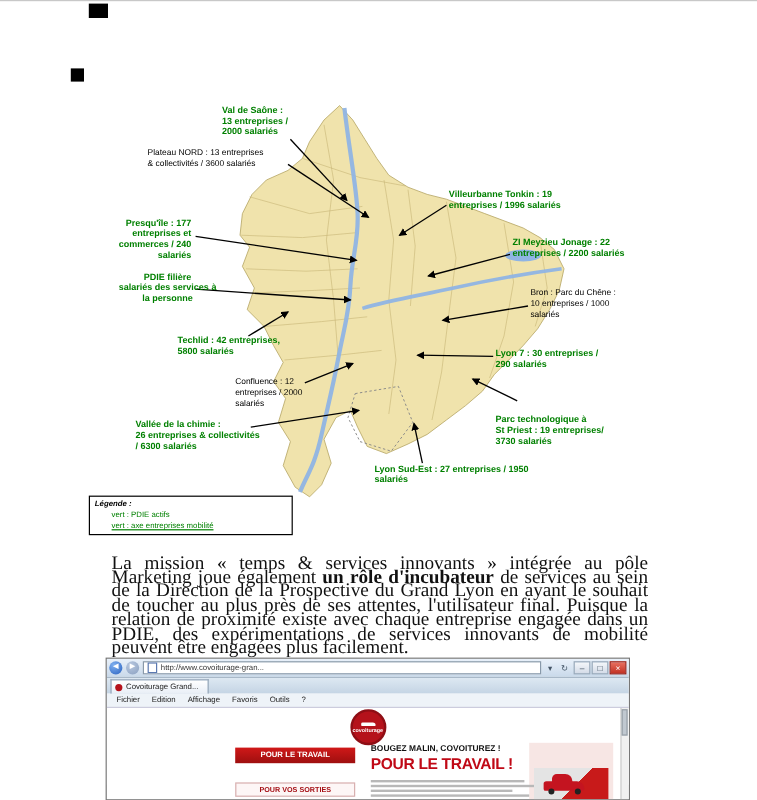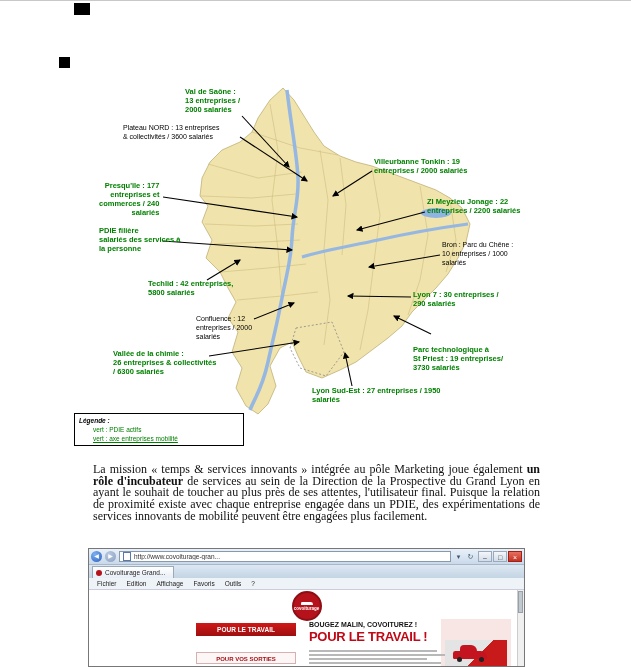--- a/index.html
+++ b/index.html
@@ -18,42 +18,42 @@
     position:absolute;z-index:2;white-space:pre-line;
     font:bold 7.5px/9px "Liberation Sans",sans-serif;
     color:#008000;
   }
   .mlabel.blk{color:#000;font-weight:normal;text-decoration:none;font-size:7px;}
   .ml0{left:185px;top:87px;}
   .ml1{left:123px;top:123px;}
   .ml2{left:374px;top:157px;}
   .ml3{left:99px;top:181px;text-align:right;}
   .ml4{left:427px;top:197px;}
-  .ml5{left:99px;top:226px;}
+  .ml5{left:99px;top:226px;text-align:center;}
   .ml6{left:442px;top:240px;}
   .ml7{left:148px;top:279px;}
   .ml8{left:413px;top:290px;}
   .ml9{left:196px;top:314px;}
   .ml10{left:413px;top:345px;}
   .ml11{left:113px;top:349px;}
   .ml12{left:312px;top:386px;}
 
   
   .legend{
     position:absolute;left:74px;top:413px;width:170px;height:33px;z-index:2;
     border:1px solid #000;background:#fff;font-size:6.5px;line-height:9px;padding:2px 4px;box-sizing:border-box;
   }
   .legend .ltitle{font-style:italic;font-weight:bold;color:#000;}
   .legend .lline1{color:#008000;padding-left:14px;}
   .legend .lline2{color:#008000;text-decoration:underline;padding-left:14px;}
 
   
   .bodytext{
     position:absolute;left:93px;top:464px;width:447px;z-index:2;
-    font-family:"Liberation Serif",serif;font-size:12px;line-height:11.7px;
+    font-family:"Liberation Serif",serif;font-size:16px;line-height:11.7px;
     color:#111;text-align:justify;
   }
   .bodytext .b{font-weight:bold;}
   .bodytext .p2{display:block;text-align:left;}
 
   
   .browser{
     position:absolute;left:88px;top:548px;width:437px;height:119px;z-index:2;
     border:1px solid #777;background:#fff;box-sizing:border-box;overflow:hidden;
     font-family:"Liberation Sans",sans-serif;
@@ -152,21 +152,21 @@
     <line x1="352" y1="386" x2="345" y2="353" marker-end="url(#ah)"></line>
   </g>
 </svg>
 
 <div class="mlabel ml0">Val de Saône :
 13 entreprises /
 2000 salariés</div>
 <div class="mlabel blk ml1">Plateau NORD : 13 entreprises
 &amp; collectivités / 3600 salariés</div>
 <div class="mlabel ml2">Villeurbanne Tonkin : 19
-entreprises / 2000 salariés</div>
+entreprises / 1996 salariés</div>
 <div class="mlabel ml3">Presqu'île : 177
 entreprises et
 commerces / 240
 salariés</div>
 <div class="mlabel ml4">ZI Meyzieu Jonage : 22
 entreprises / 2200 salariés</div>
 <div class="mlabel ml5">PDIE filière
 salariés des services à
 la personne</div>
 <div class="mlabel blk ml6">Bron : Parc du Chêne :

